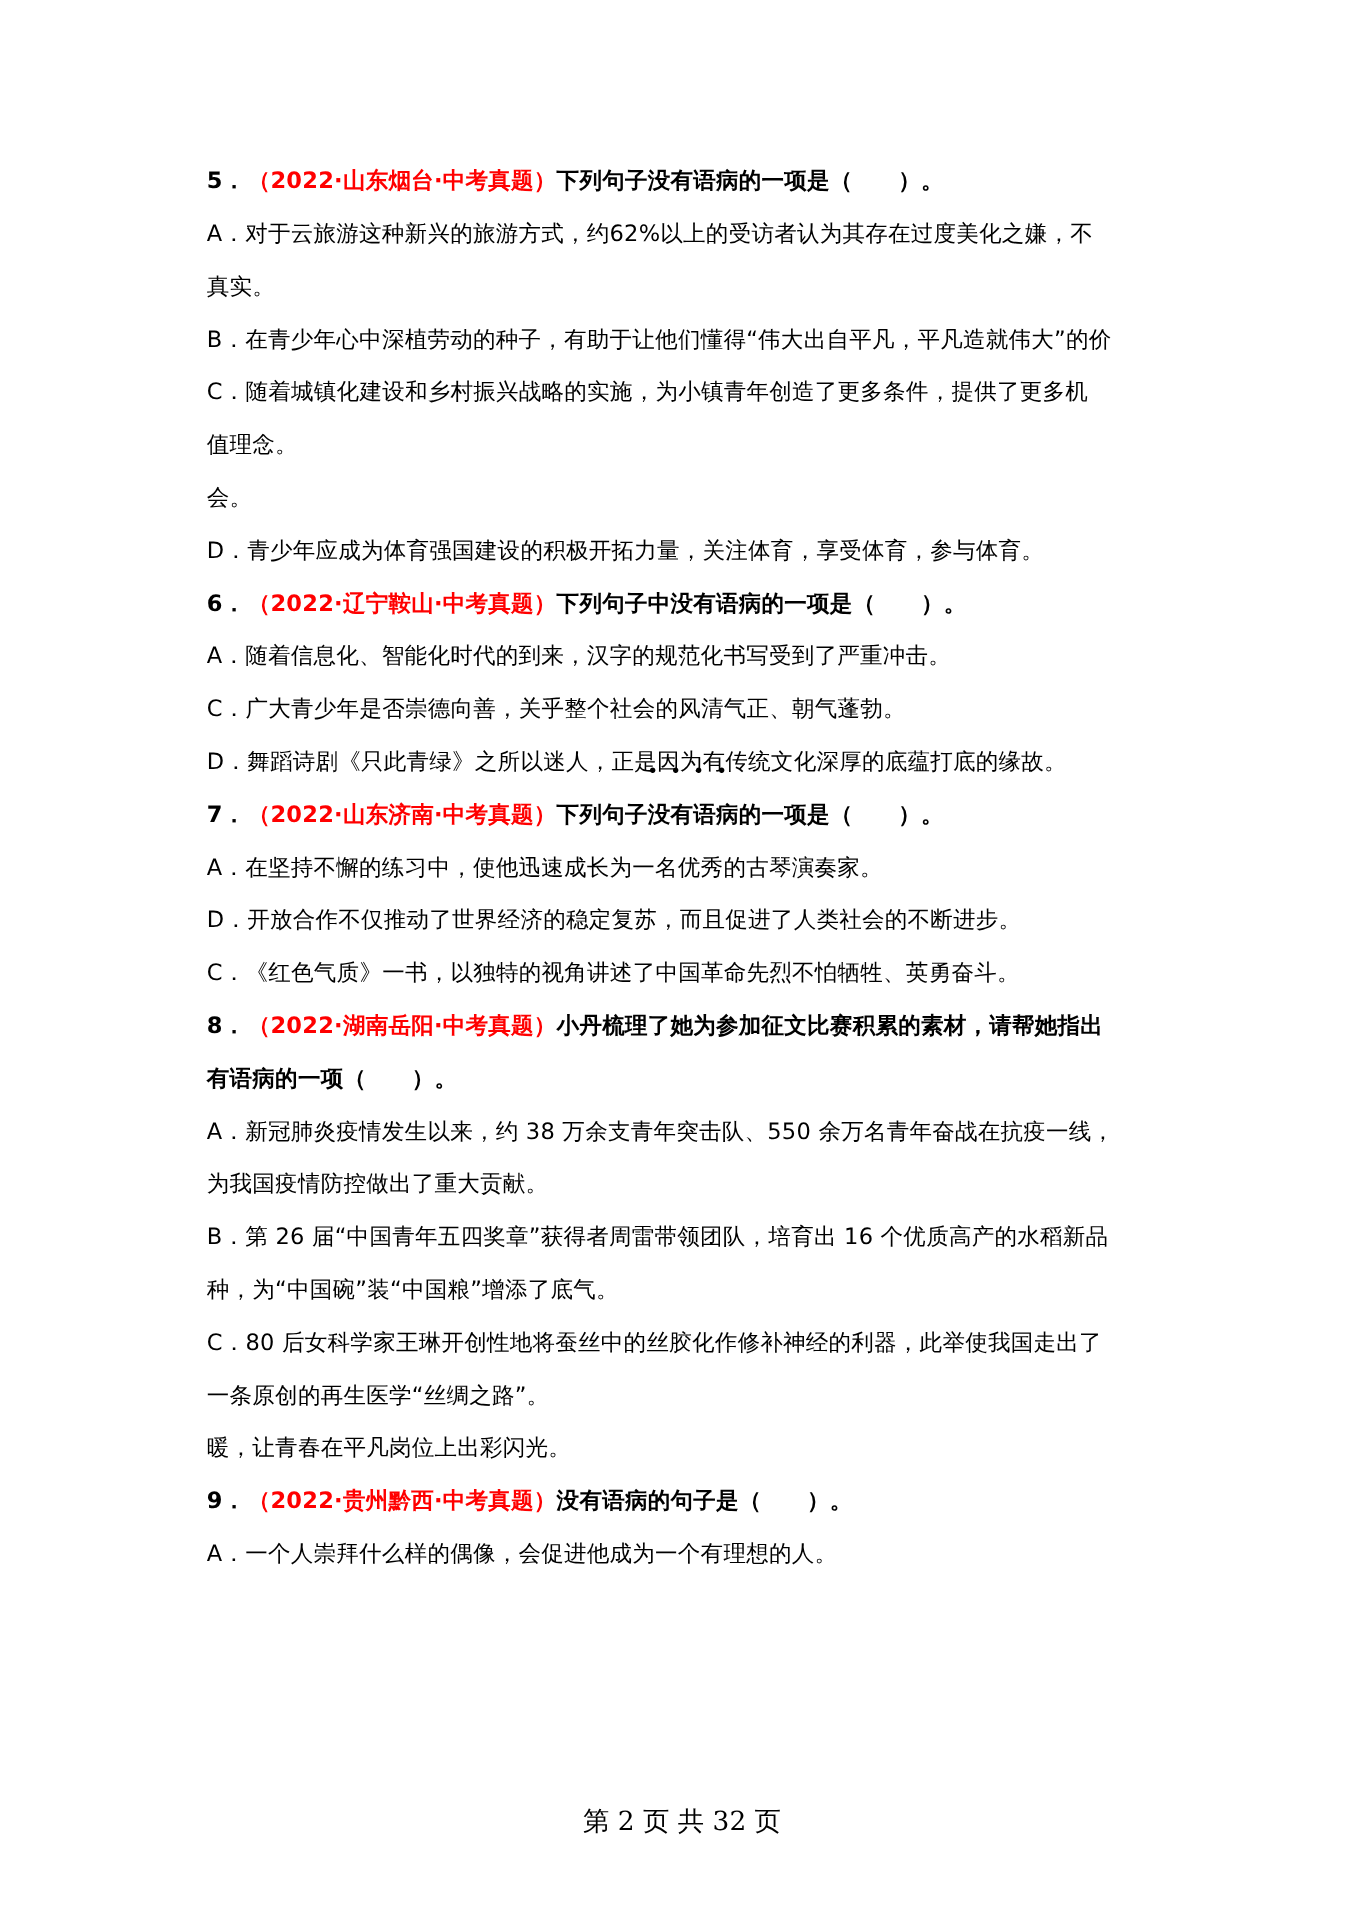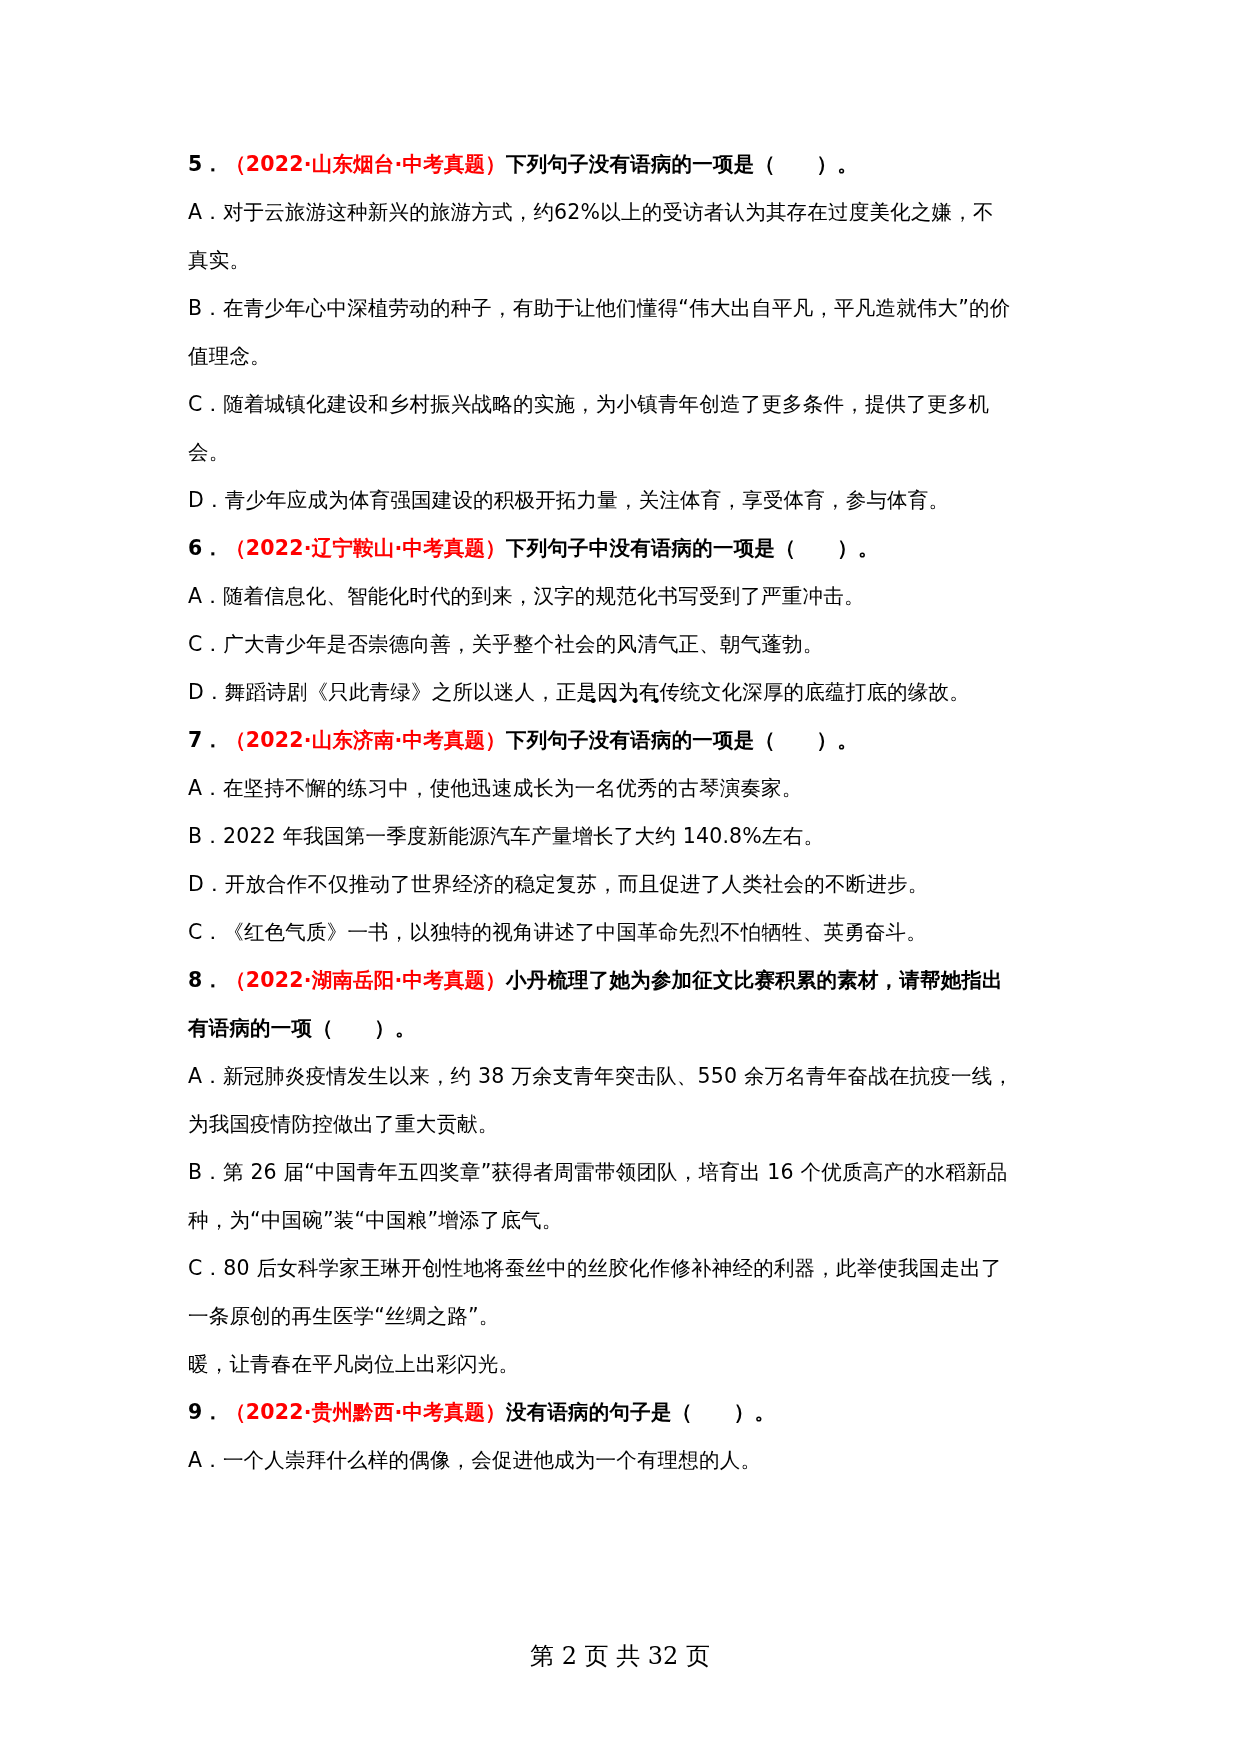--- a/index.html
+++ b/index.html
@@ -22,37 +22,36 @@
 
 <div class="page">
   <div class="content">
 
     <div class="line q">
       <span class="q-num">5．</span><span class="src">（2022·山东烟台·中考真题）</span><span>下列句子没有语病的一项是（　　）。</span>
     </div>
     <div class="line">A．对于云旅游这种新兴的旅游方式，约62%以上的受访者认为其存在过度美化之嫌，不</div>
     <div class="line">真实。</div>
     <div class="line">B．在青少年心中深植劳动的种子，有助于让他们懂得“伟大出自平凡，平凡造就伟大”的价</div>
+    <div class="line">C．随着城镇化建设和乡村振兴战略的实施，为小镇青年创造了更多条件，提供了更多机</div>
     <div class="line">值理念。</div>
-    <div class="line">C．随着城镇化建设和乡村振兴战略的实施，为小镇青年创造了更多条件，提供了更多机</div>
     <div class="line">会。</div>
     <div class="line">D．青少年应成为体育强国建设的积极开拓力量，关注体育，享受体育，参与体育。</div>
 
     <div class="line q">
       <span class="q-num">6．</span><span class="src">（2022·辽宁鞍山·中考真题）</span><span>下列句子中没有语病的一项是（　　）。</span>
     </div>
     <div class="line">A．随着信息化、智能化时代的到来，汉字的规范化书写受到了严重冲击。</div>
     <div class="line">C．广大青少年是否崇德向善，关乎整个社会的风清气正、朝气蓬勃。</div>
     <div class="line">D．舞蹈诗剧《只此青绿》之所以迷人，正是因为有传统文化深厚的底蕴打底的缘故。</div>
 
     <div class="line q">
       <span class="q-num">7．</span><span class="src">（2022·山东济南·中考真题）</span><span>下列句子</span><span class="emph-wrap"><span class="emph-dots">••••</span><span>没有语病</span></span><span>的一项是（　　）。</span>
     </div>
     <div class="line">A．在坚持不懈的练习中，使他迅速成长为一名优秀的古琴演奏家。</div>
-    <div class="line">B．2022 年我国第一季度新能源汽车产量增长了大约 140.8%左右。</div>
     <div class="line">D．开放合作不仅推动了世界经济的稳定复苏，而且促进了人类社会的不断进步。</div>
     <div class="line">C．《红色气质》一书，以独特的视角讲述了中国革命先烈不怕牺牲、英勇奋斗。</div>
 
     <div class="line q">
       <span class="q-num">8．</span><span class="src">（2022·湖南岳阳·中考真题）</span><span>小丹梳理了她为参加征文比赛积累的素材，请帮她指出</span>
     </div>
     <div class="line q">有语病的一项（　　）。</div>
     <div class="line">A．新冠肺炎疫情发生以来，约 38 万余支青年突击队、550 余万名青年奋战在抗疫一线，</div>
     <div class="line">为我国疫情防控做出了重大贡献。</div>
     <div class="line">B．第 26 届“中国青年五四奖章”获得者周雷带领团队，培育出 16 个优质高产的水稻新品</div>

